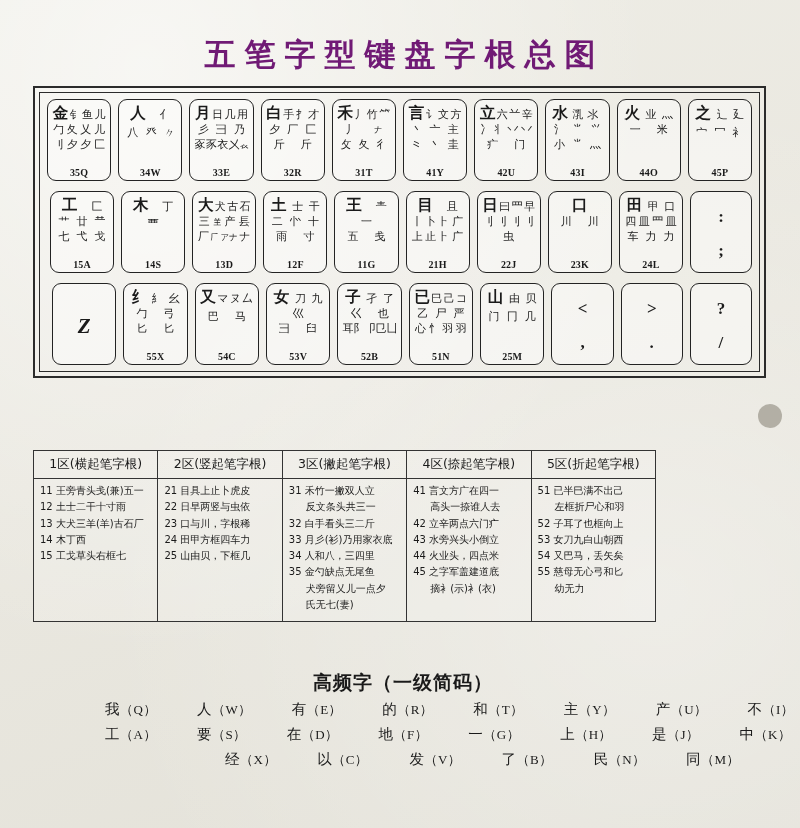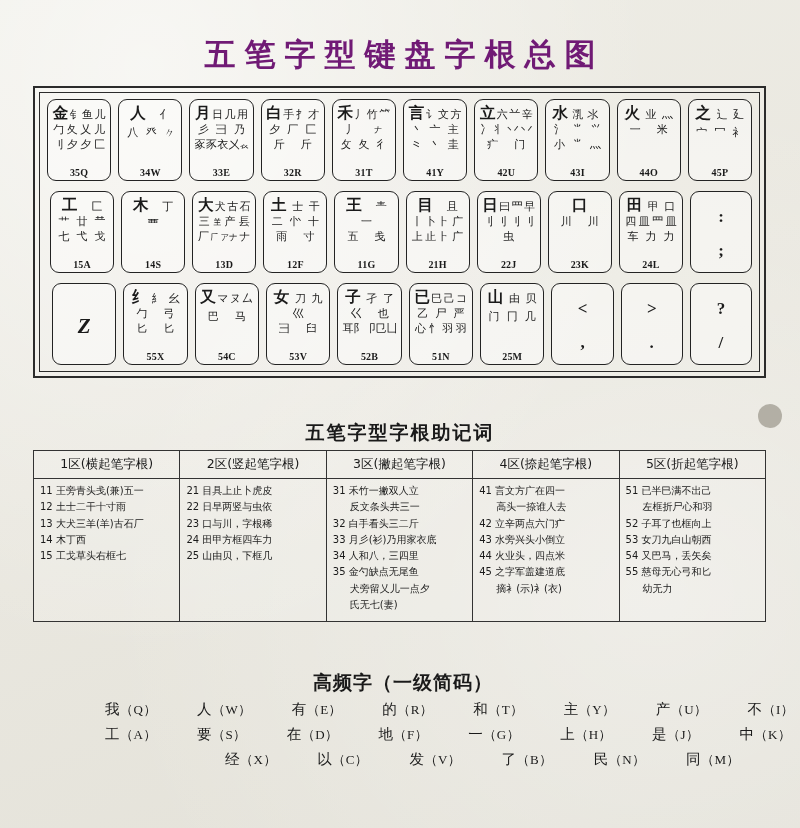--- a/index.html
+++ b/index.html
@@ -99,21 +99,21 @@
     position:absolute;right:18px;top:404px;width:24px;height:24px;
     border-radius:50%;background:#a8a49a;opacity:.85;
   }
 
   
   .sec2-title{
     position:absolute;left:0;right:0;top:420px;
     text-align:center;font-size:19px;font-weight:700;letter-spacing:2px;
   }
   .mtable{
-    position:absolute;left:33px;top:450px;width:733px;
+    position:absolute;left:33px;top:450px;width:623px;
     border:1.4px solid #333;border-collapse:collapse;
     background:rgba(255,255,255,.14);
     table-layout:fixed;
   }
   .mtable td,.mtable th{
     border:1px solid #333;
     vertical-align:top;
     padding:4px 6px 8px 6px;
   }
   .mtable th{
@@ -610,21 +610,20 @@
           <div class="key punct">
             <div class="p1">?</div>
             <div class="p2">/</div>
           </div>
         </div>
     </div>
   </div>
 
   <div class="corner-dot"></div>
 
-  <div class="sec2-title">五笔字型字根助记词</div>
 
   <table class="mtable">
     <thead>
         <tr>
           <th>1区(横起笔字根)</th>
           <th>2区(竖起笔字根)</th>
           <th>3区(撇起笔字根)</th>
           <th>4区(捺起笔字根)</th>
           <th>5区(折起笔字根)</th>
         </tr>

